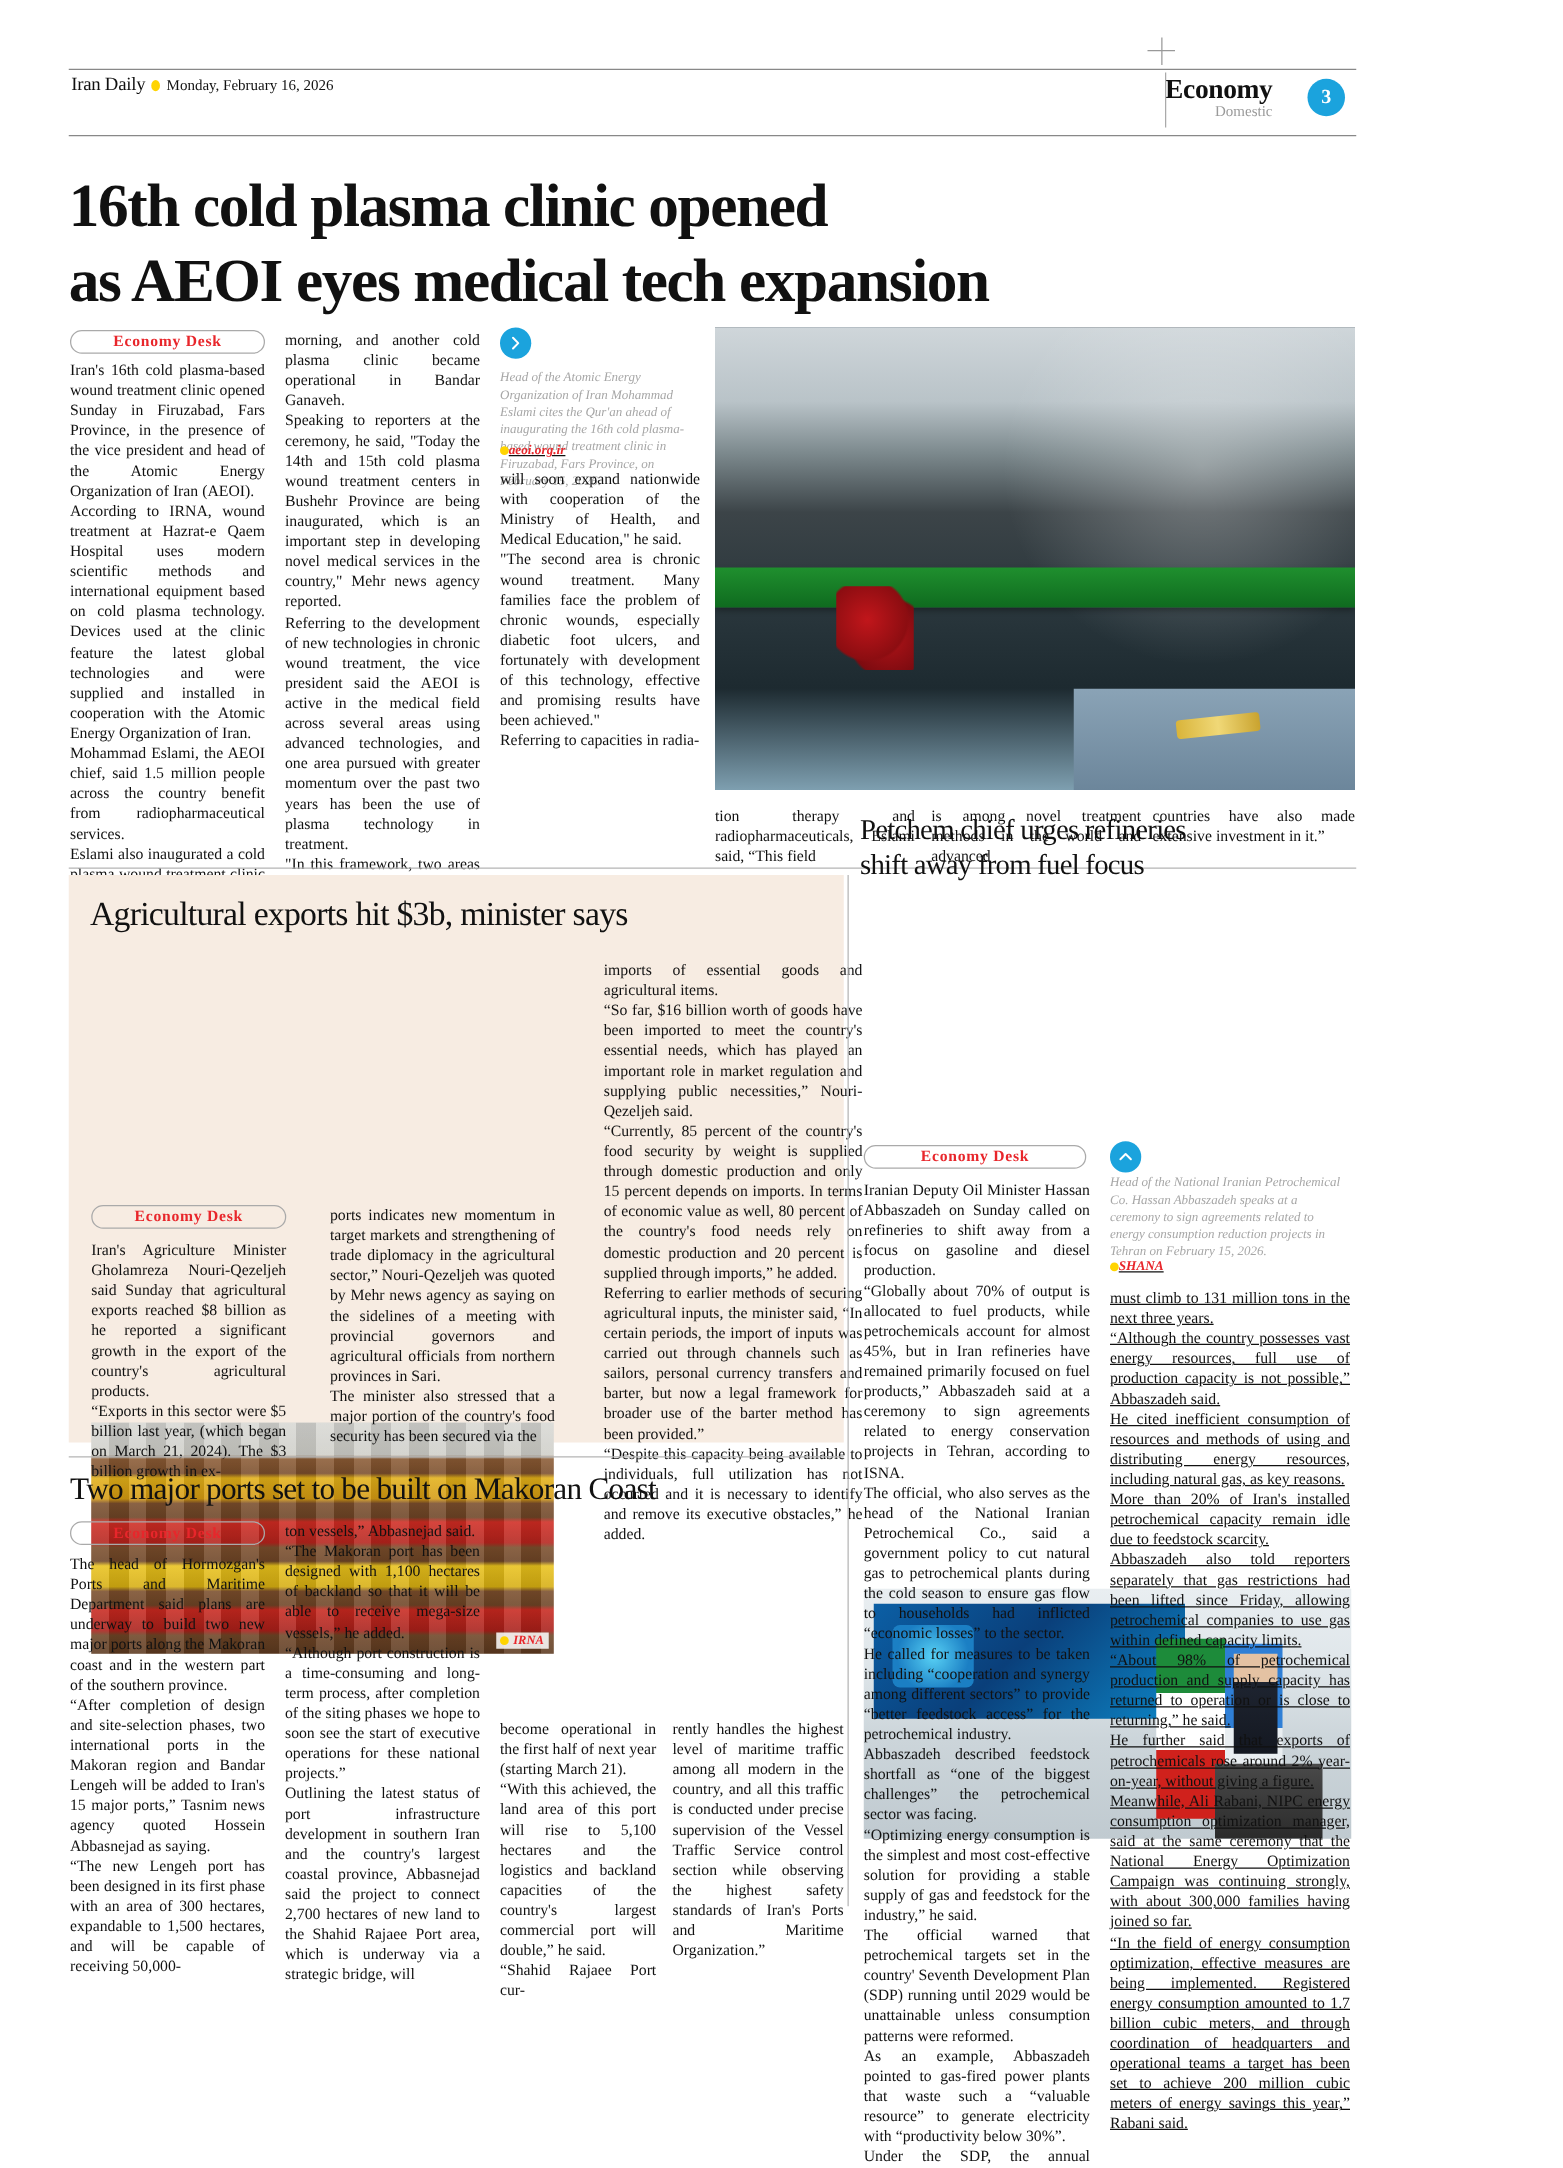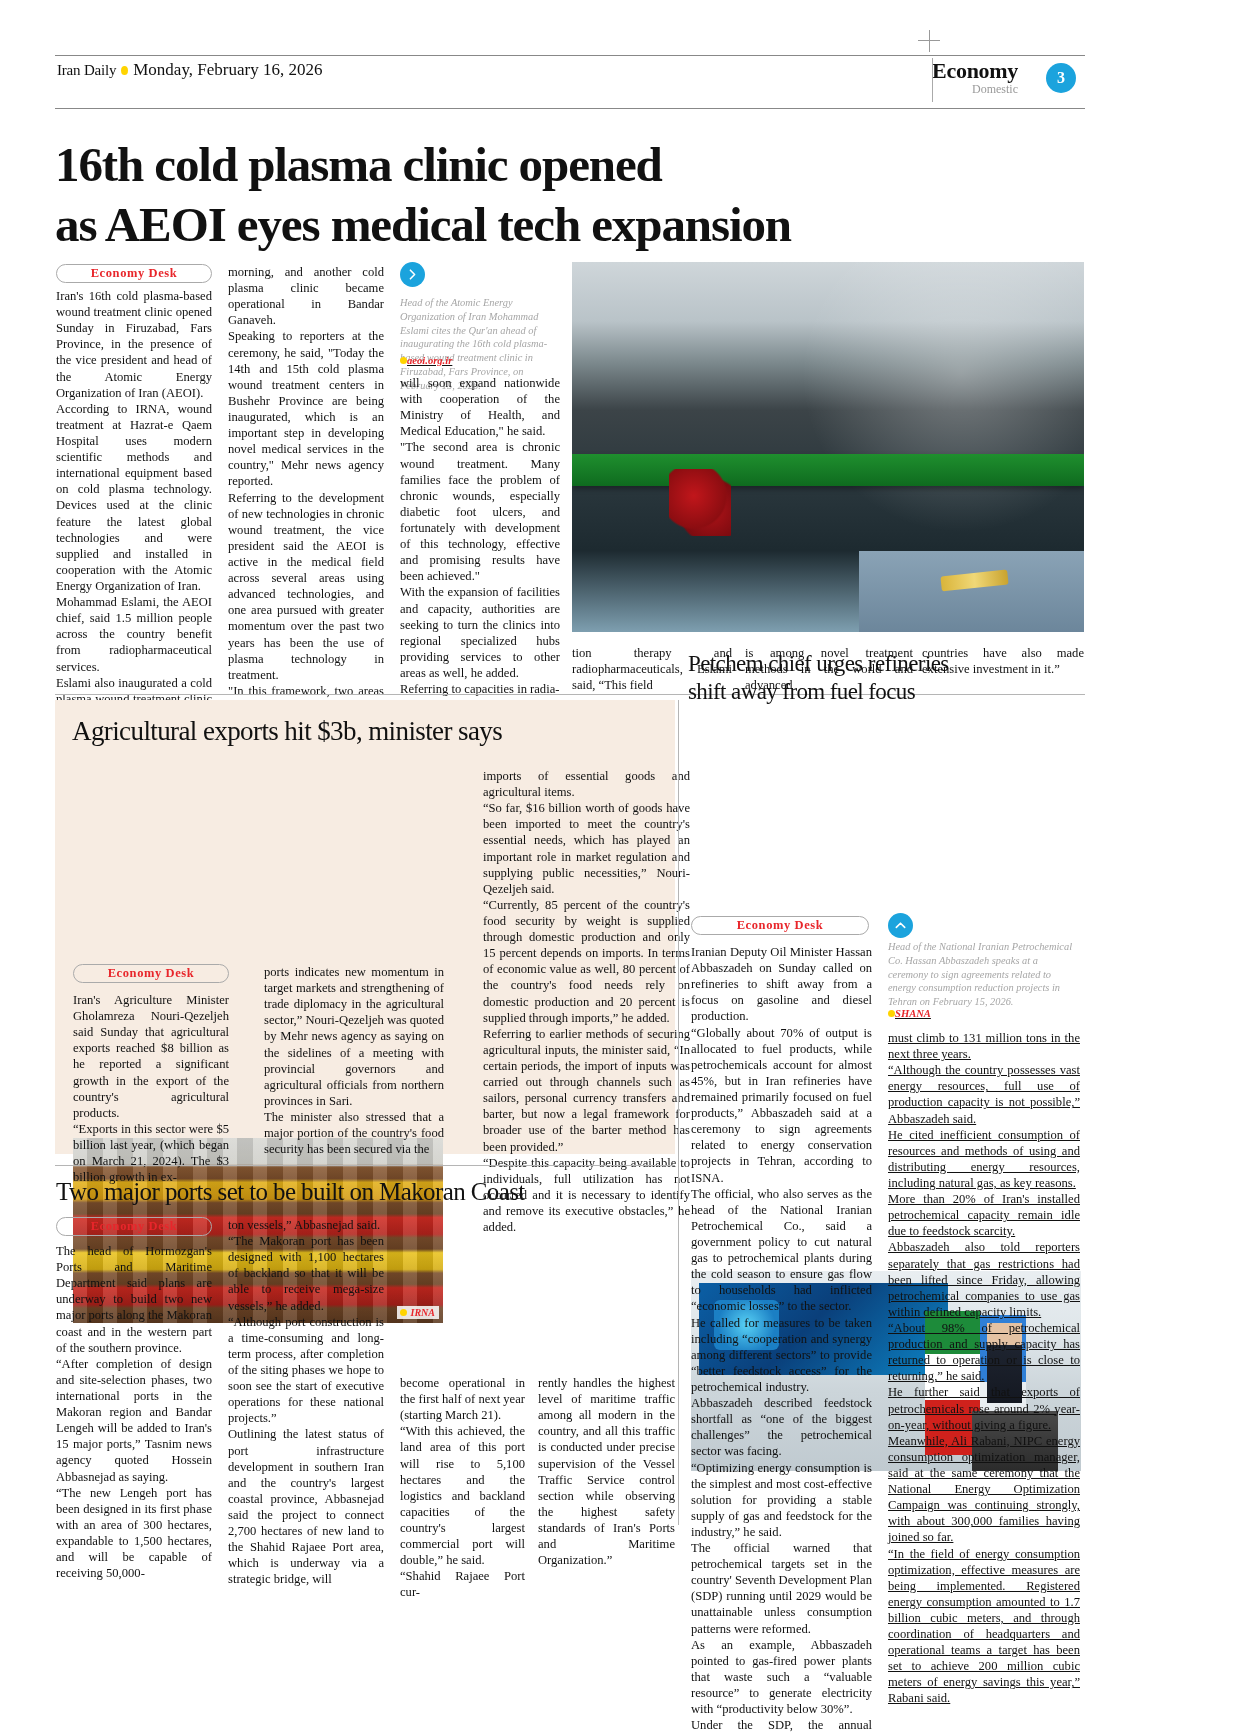--- a/index.html
+++ b/index.html
@@ -18,21 +18,21 @@
   .cropmark:before,.cropmark:after{content:"";position:absolute;background:#999;}
   .cropmark:before{left:0;top:10px;width:22px;height:1px;}
   .cropmark:after{left:11px;top:0;width:1px;height:22px;}
 
   
   .mast-rule-top { position:absolute; left:55px; top:55px; width:1030px; height:1px; background:#888; }
   .mast-rule-bot { position:absolute; left:55px; top:108px; width:1030px; height:1px; background:#888; }
   .mast-left { position:absolute; left:57px; top:60px; display:flex; align-items:center; gap:5px; }
   .mast-brand { font-family:"Liberation Serif",serif; font-weight:normal; font-size:15px; letter-spacing:-.2px; }
   .dot-yellow { width:7px;height:9px;border-radius:50%; background:#ffd400; display:inline-block; }
-  .mast-date { font-size:17px; }
+  .mast-date { font-size:12px; }
   .mast-section { position:absolute; right:232px; top:58px; text-align:right; }
   .mast-section .sec { font-weight:bold; font-size:22px; letter-spacing:-.3px; }
   .mast-section .sub { font-size:12px; color:#9a9a9a; margin-top:-2px; }
   .mast-vrule { position:absolute; left:932px; top:58px; width:1px; height:44px; background:#aaa; }
   .pagenum { position:absolute; left:1046px; top:63px; width:30px;height:30px;border-radius:50%;
              background:#1ba3dd; color:#fff; font-weight:bold; font-size:16px;
              display:flex;align-items:center;justify-content:center; }
 
   
   .lead-head { position:absolute; left:55px; top:135px; width:960px;
@@ -173,21 +173,20 @@
       </svg>
   </div>
   <div class="photocap" style="position:absolute;left:400px;top:296px;width:160px;">Head of the Atomic Energy Organization of Iran Mohammad Eslami cites the Qur'an ahead of inaugurating the 16th cold plasma-based wound treatment clinic in Firuzabad, Fars Province, on February 15, 2026.</div>
   <div class="srcline" style="position:absolute;left:400px;top:352px;">
     <span class="dot"></span>
     <span class="nm">aeoi.org.ir</span>
   </div>
   <div class="col" style="left:400px; top:375px; width:160px;">
       <p>will soon expand nationwide with cooperation of the Ministry of Health, and Medical Education," he said.</p>
       <p>"The second area is chronic wound treatment. Many families face the problem of chronic wounds, especially diabetic foot ulcers, and fortunately with development of this technology, effective and promising results have been achieved."</p>
-      <p>With the expansion of facilities and capacity, authorities are seeking to turn the clinics into regional specialized hubs providing services to other areas as well, he added.</p>
       <p>Referring to capacities in radia-</p>
     </div>
 
   <div class="photo ph-lead" style="left:572px; top:262px; width:512px; height:370px;">
     <div class="blue-table"></div>
       <div class="gold"></div>
   </div>
 
   <div class="col" style="left:572px; top:645px; width:160px;">tion therapy and radiopharmaceuticals, Eslami said, “This field</div>
   <div class="col" style="left:745px; top:645px; width:168px;">is among novel treatment methods in the world and advanced</div>

